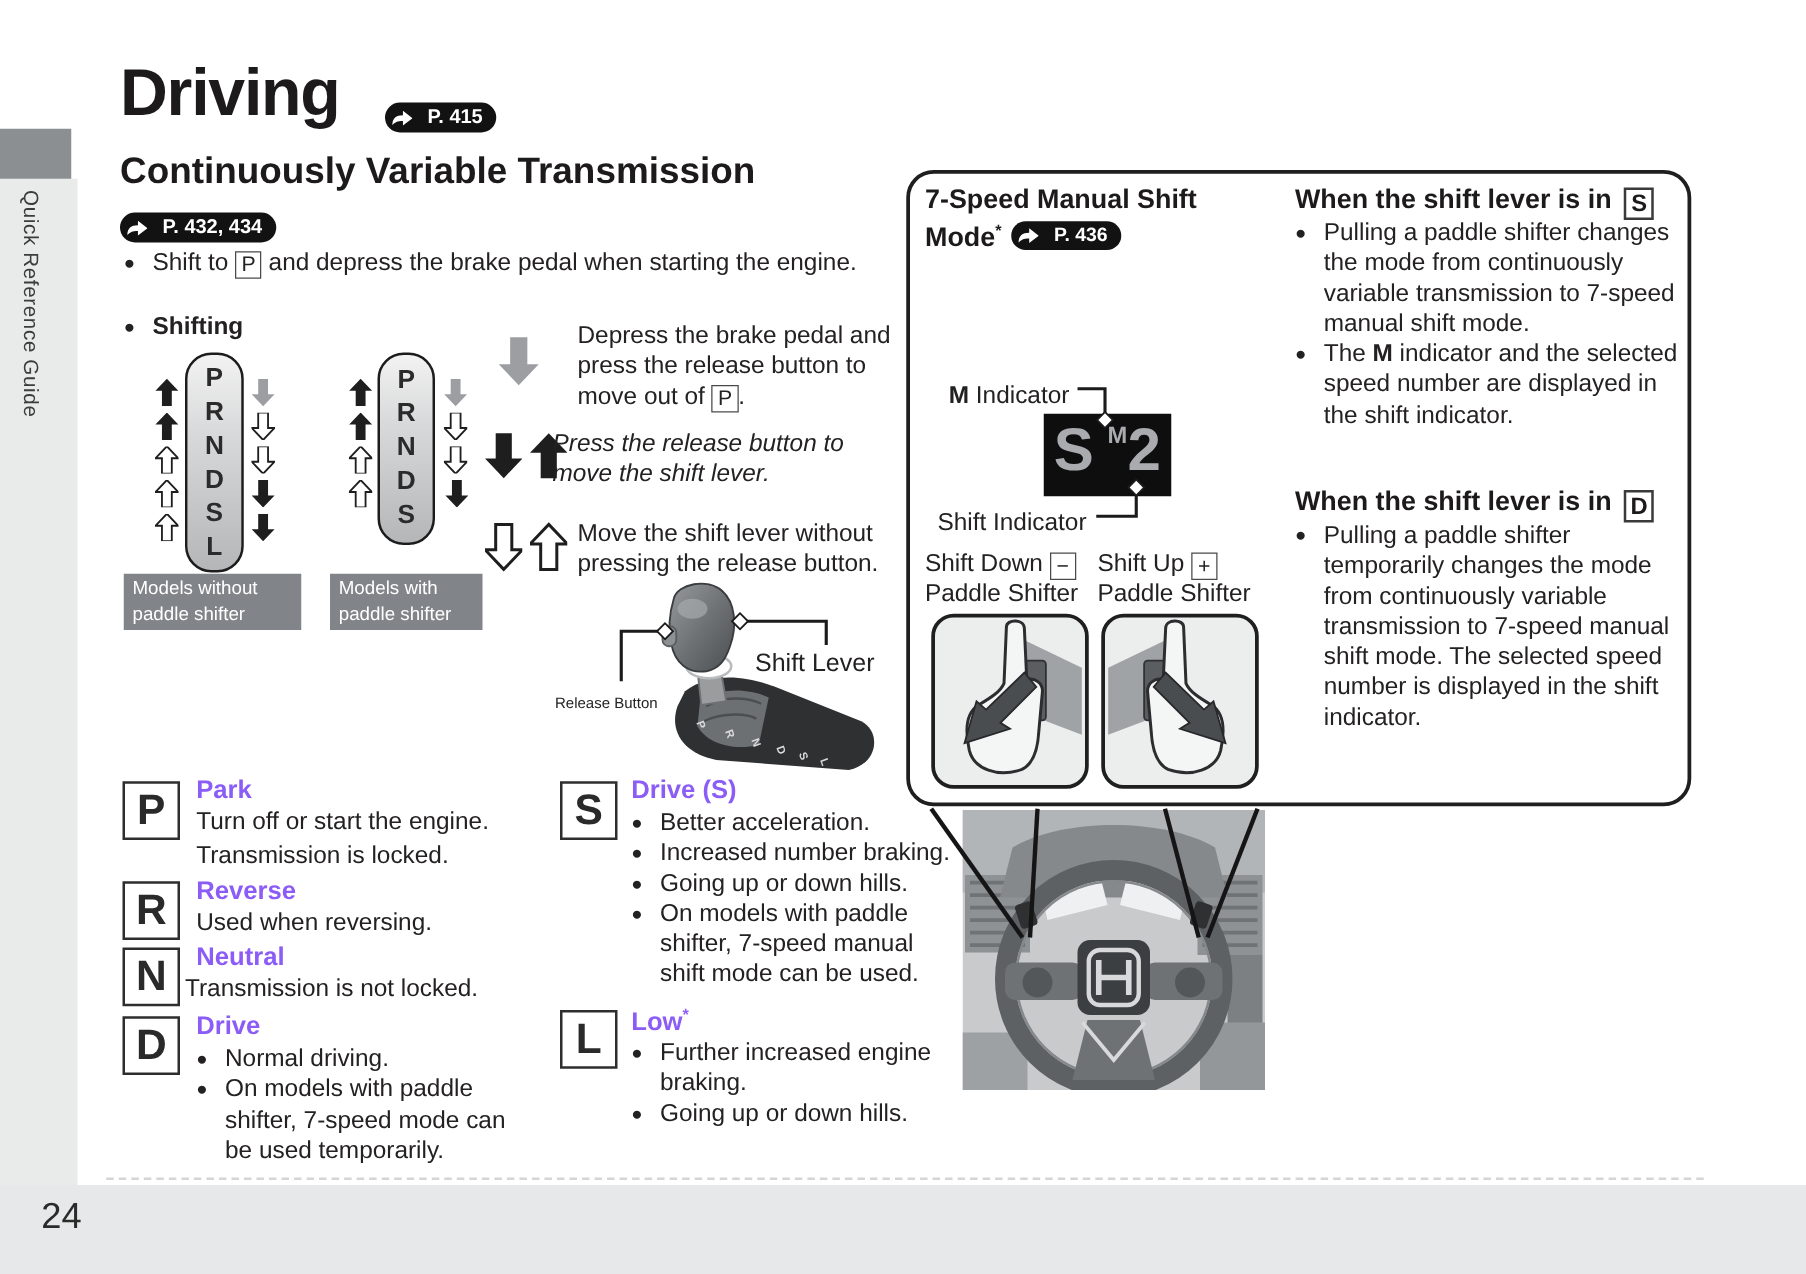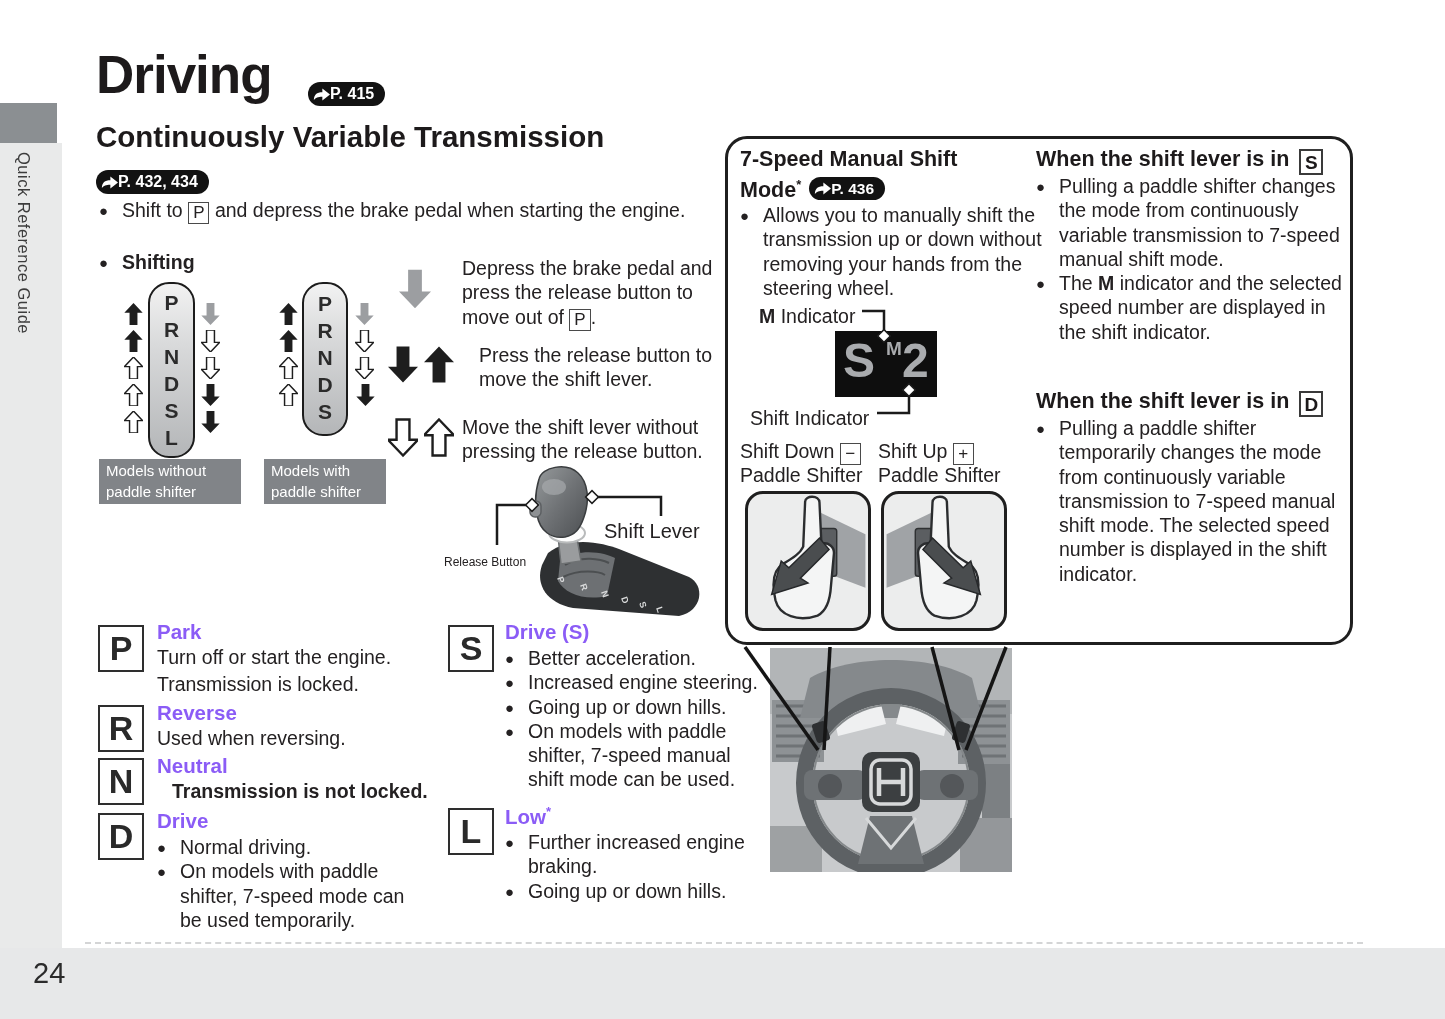--- a/index.html
+++ b/index.html
@@ -14,21 +14,21 @@
   .side-tab { left:0; top:103px; width:57px; height:40px; background:#8b8f92; }
   .side-text { left:14px; top:152px; writing-mode:vertical-rl; font-size:16.5px; color:#3c3c3c; letter-spacing:.5px; }
   .bottom-band { left:0; top:948px; width:1445px; height:71px; background:#e7e8e9; }
   .dash-sep { left:85px; top:942px; width:1278px; border-top:2px dashed #d4d5d6; }
   .page-num { left:33px; top:957px; font-size:29px; color:#2b2b2b; }
 
   
   .title { left:96px; top:44px; font-size:53px; font-weight:bold; letter-spacing:-1px; color:#1d1a1b; }
   .subtitle { left:96px; top:120px; font-size:29.5px; font-weight:bold; color:#1d1a1b; }
 
-  .pill { display:inline-flex; align-items:center; gap:0; background:#121212; color:#fff;
+  .pill { display:inline-flex; align-items:center; gap:12px; background:#121212; color:#fff;
           border-radius:13px; height:24px; padding:0 11px 0 5px; font-size:16px; font-weight:bold; }
   .pill svg { width:17px; height:13px; }
 
   .body-txt { font-size:19.5px; line-height:24.3px; color:#242122; }
   .bullet { position:relative; padding-left:23px; }
   .bullet::before { content:"●"; position:absolute; left:0; top:1px; font-size:15px; }
 
   .kb-sm { display:inline-block; border:1.5px solid #4a4a4a; background:#fff; padding:0 4px;
            font-size:17px; line-height:20px; text-align:center; min-width:21px; vertical-align:-1px; }
   .kb-md { display:inline-block; border:2px solid #3a3a3a; background:#fff; width:24px; height:26px;
@@ -200,21 +200,21 @@
   <svg class="arr arr-big down f-white" style="left:388px; top:414px;">
       <use href="#arr"></use>
     </svg>
   <svg class="arr arr-big f-white" style="left:424px; top:414px;">
       <use href="#arr"></use>
     </svg>
 
   <div class="abs body-txt" style="left:462px; top:256px; width:260px;">
     <span>Depress the brake pedal and press the release button to move out of </span><span class="kb-sm">P</span><span>.</span>
   </div>
-  <div class="abs body-txt" style="left:479px; top:343px; width:260px;">Press the release button to move the shift lever.</div>
+  <div class="abs body-txt" style="left:442px; top:343px; width:260px;font-style:italic;">Press the release button to move the shift lever.</div>
   <div class="abs body-txt" style="left:462px; top:415px; width:265px;">Move the shift lever without pressing the release button.</div>
 
   <svg class="abs" style="left:453px; top:465px;" width="252" height="160" viewBox="0 0 252 160">
     <defs>
       <linearGradient id="knobg" x1="0" y1="0" x2="1" y2="1">
         <stop offset="0" stop-color="#969a9c"></stop>
           <stop offset="0.5" stop-color="#6f7275"></stop>
           <stop offset="1" stop-color="#4c4f52"></stop>
       </linearGradient>
     </defs>
@@ -243,21 +243,20 @@
   <div class="abs big-box">
     <div class="abs mb-title">
       <span>7-Speed Manual Shift Mode</span><sup>*</sup>
       <span class="pill">
         <svg viewBox="0 0 20 14">
             <path fill="#fff" d="M11 0 L20 7 L11 14 L11 9.6 C5.5 9.6 3.4 11 1 13.4 C1.2 7.2 4.5 4.4 11 4.4 Z"></path>
           </svg>
         <span>P. 436</span>
       </span>
     </div>
-    <div class="abs body-txt bullet" style="left:12px; top:64px; width:302px;">Allows you to manually shift the transmission up or down without removing your hands from the steering wheel.</div>
 
     <div class="abs body-txt" style="left:31px; top:165px;">
       <span class="b">M</span><span> Indicator</span>
     </div>
     <div class="abs display">
       <span style="left:8px; top:2px; font-size:48px;">S</span>
       <span style="left:51px; top:7px; font-size:19px;">M</span>
       <span style="left:67px; top:2px; font-size:48px;">2</span>
     </div>
     <div class="abs body-txt" style="left:22px; top:267px;">Shift Indicator</div>
@@ -358,34 +357,34 @@
   <div class="abs pos-title" style="left:157px; top:620px;">Park</div>
   <div class="abs body-txt" style="left:157px; top:645px; width:280px;">Turn off or start the engine.</div>
   <div class="abs body-txt" style="left:157px; top:672px; width:280px;">Transmission is locked.</div>
 
   <div class="abs kb-lg" style="left:98px; top:705px;">R</div>
   <div class="abs pos-title" style="left:157px; top:701px;">Reverse</div>
   <div class="abs body-txt" style="left:157px; top:726px; width:280px;">Used when reversing.</div>
 
   <div class="abs kb-lg" style="left:98px; top:758px;">N</div>
   <div class="abs pos-title" style="left:157px; top:754px;">Neutral</div>
-  <div class="abs body-txt" style="left:172px; top:779px; width:280px;font-weight:bold;">Transmission is not locked.</div>
+  <div class="abs body-txt" style="left:148px; top:779px; width:280px;">Transmission is not locked.</div>
 
   <div class="abs kb-lg" style="left:98px; top:813px;">D</div>
   <div class="abs pos-title" style="left:157px; top:809px;">Drive</div>
   <div class="abs body-txt" style="left:157px; top:835px; width:262px;">
     <div class="bullet">Normal driving.</div>
     <div class="bullet">On models with paddle shifter, 7-speed mode can be used temporarily.</div>
   </div>
 
   <div class="abs kb-lg" style="left:448px; top:625px;">S</div>
   <div class="abs pos-title" style="left:505px; top:620px;">Drive (S)</div>
   <div class="abs body-txt" style="left:505px; top:646px; width:262px;">
     <div class="bullet">Better acceleration.</div>
-    <div class="bullet">Increased engine steering.</div>
+    <div class="bullet">Increased number braking.</div>
     <div class="bullet">Going up or down hills.</div>
     <div class="bullet">On models with paddle shifter, 7-speed manual shift mode can be used.</div>
   </div>
 
   <div class="abs kb-lg" style="left:448px; top:808px;">L</div>
   <div class="abs pos-title" style="left:505px; top:804px;">
     <span>Low</span><sup style="font-size:13px;">*</sup>
   </div>
   <div class="abs body-txt" style="left:505px; top:830px; width:262px;">
     <div class="bullet">Further increased engine braking.</div>

